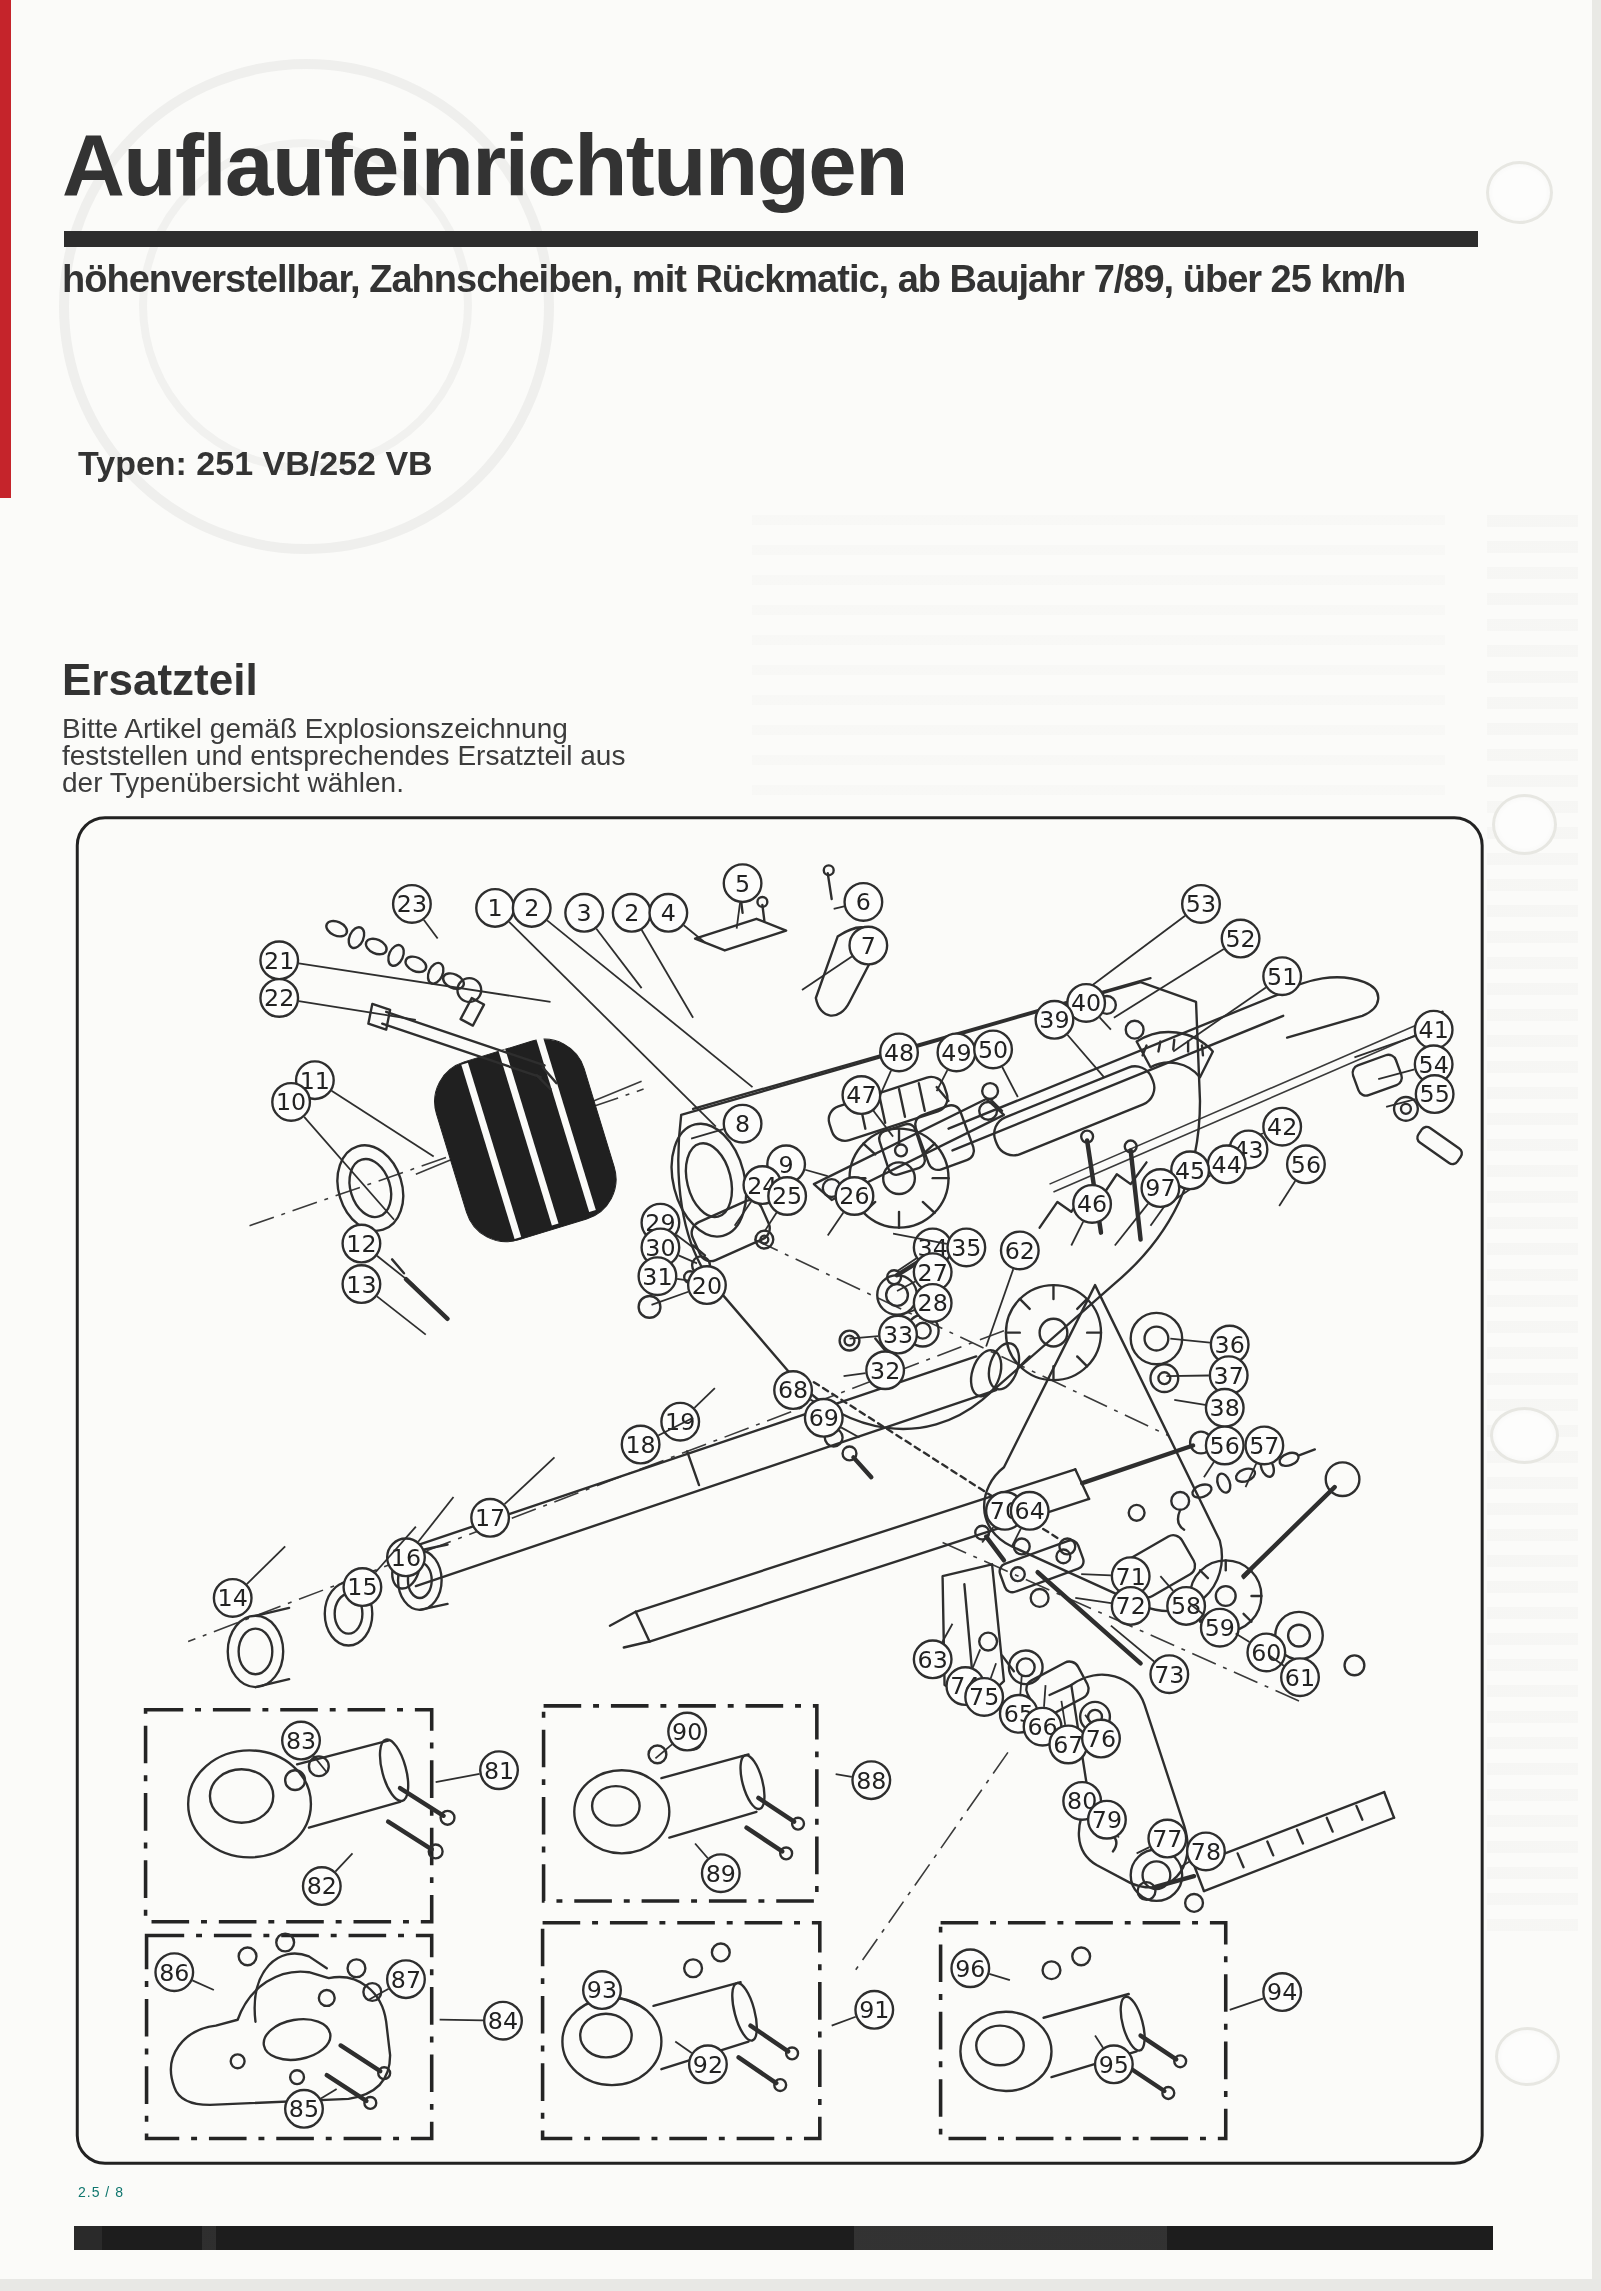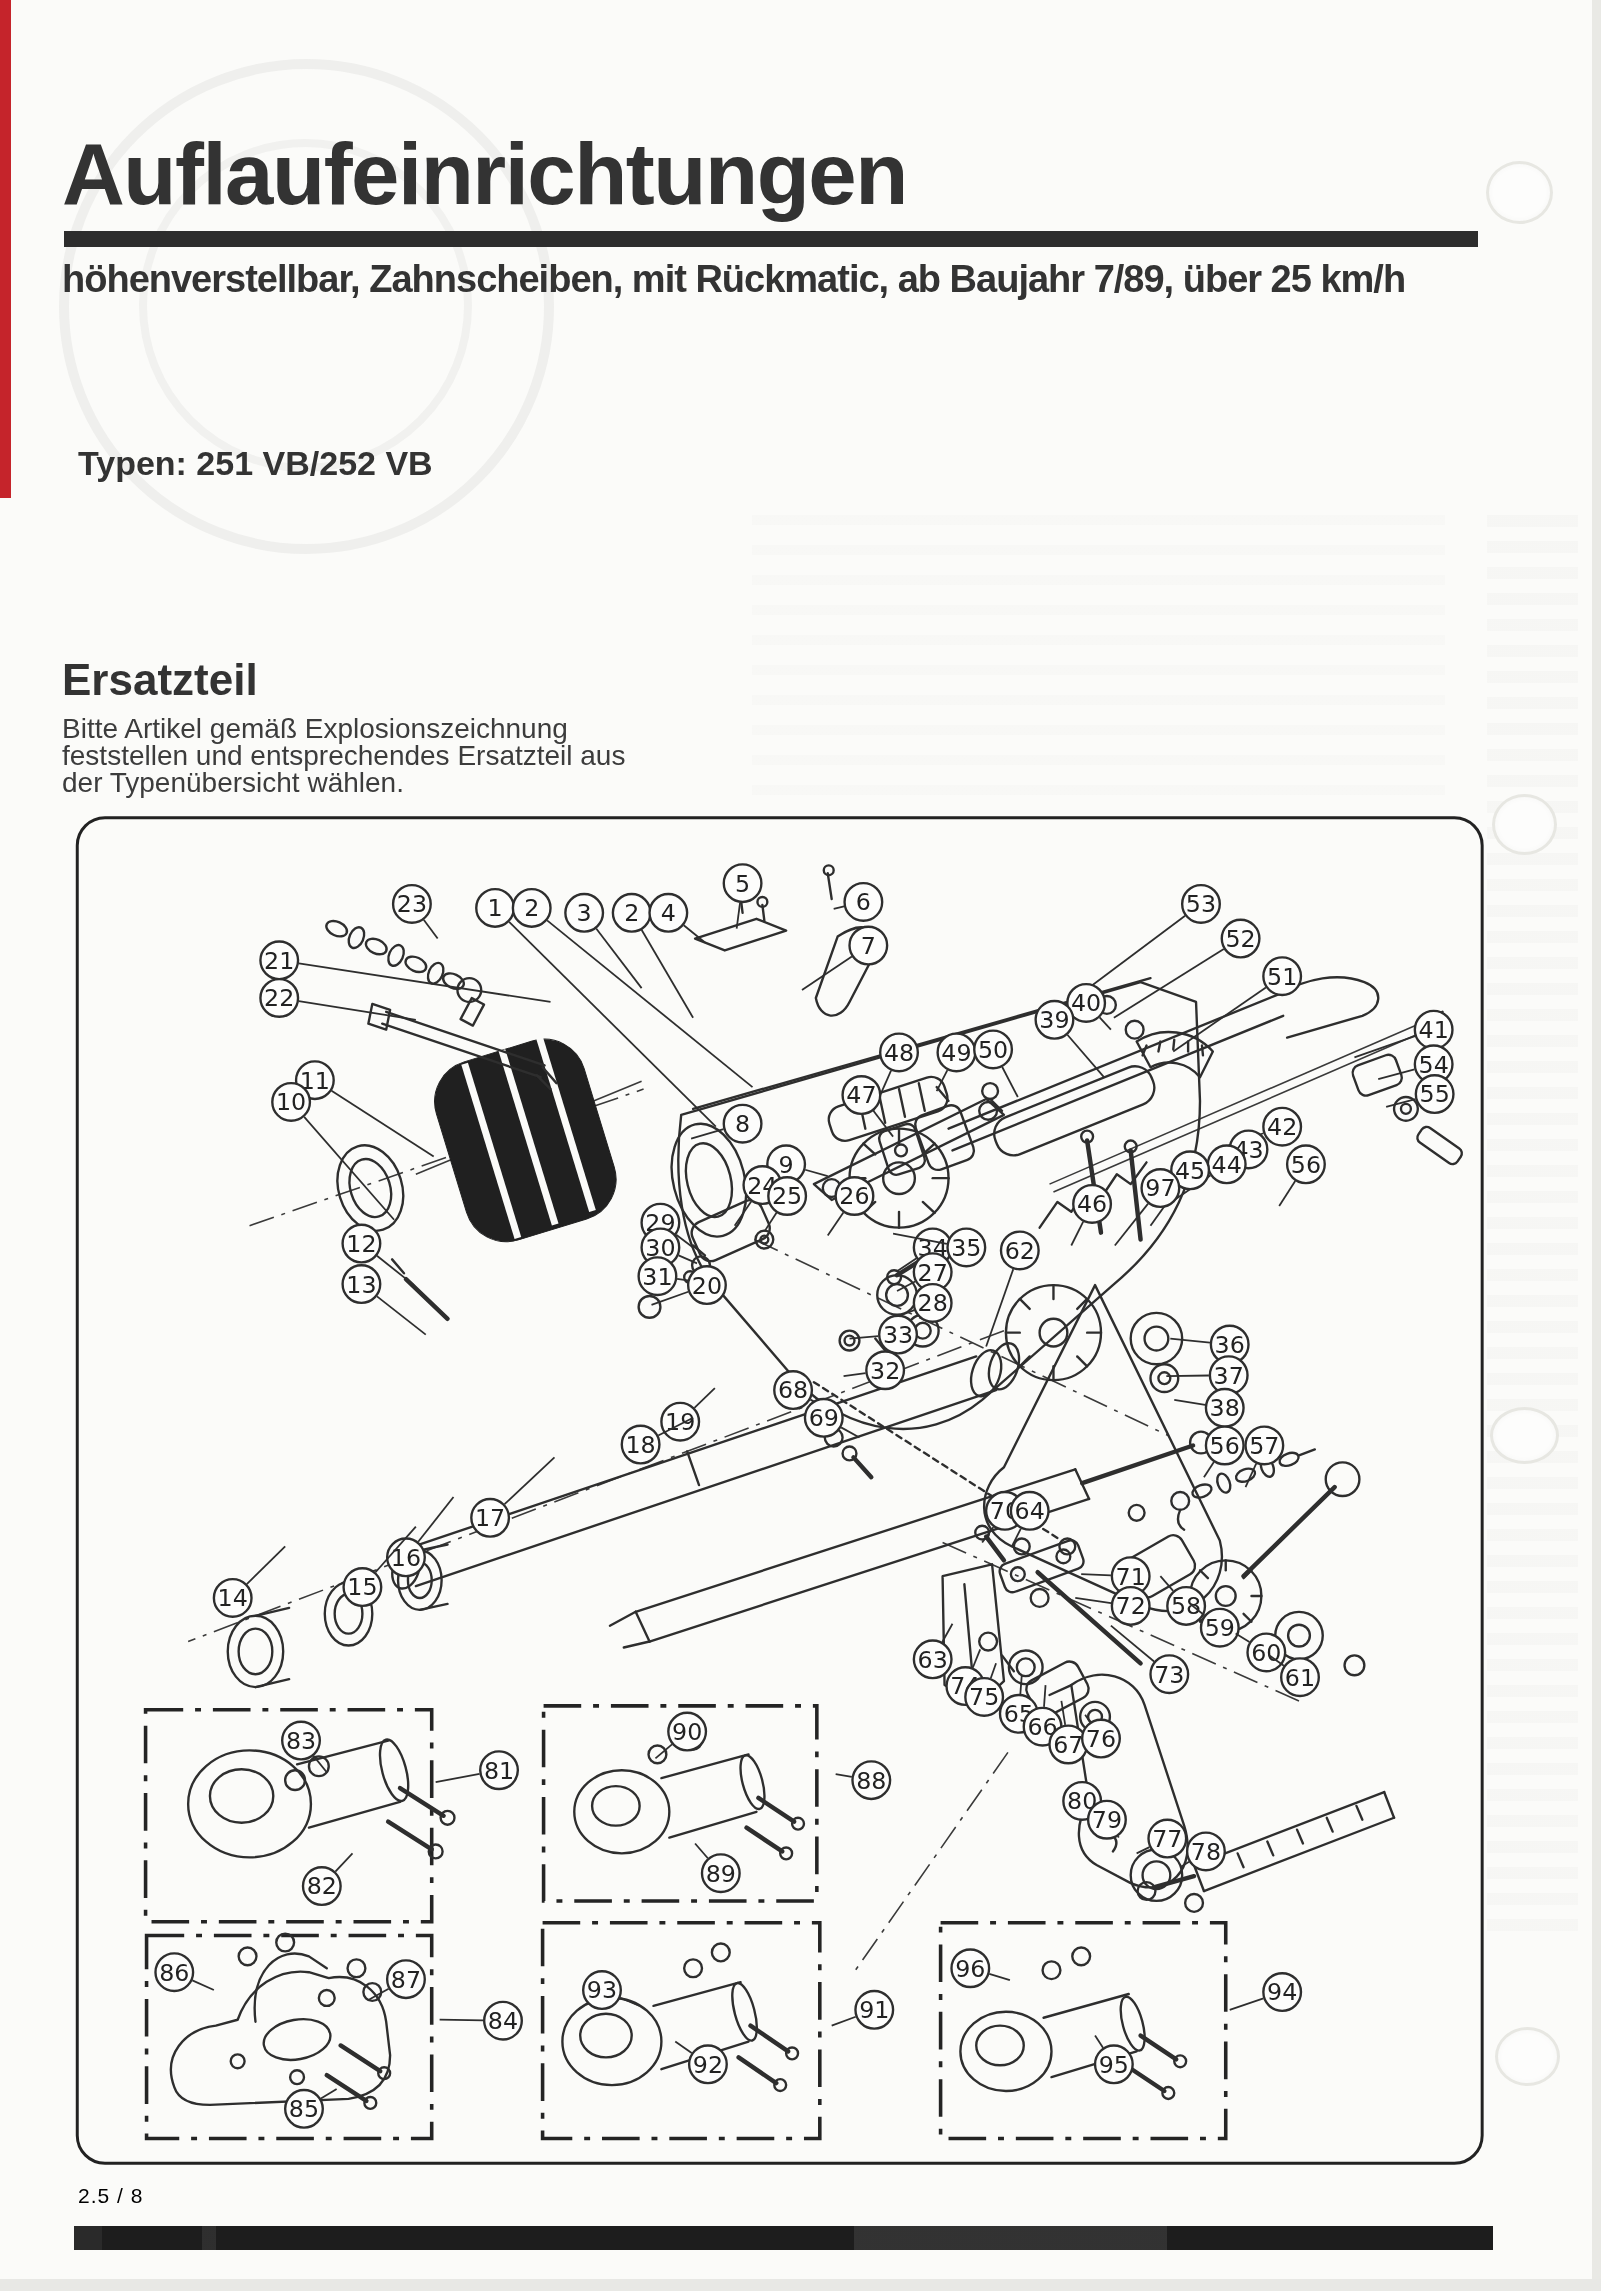--- a/index.html
+++ b/index.html
@@ -3,27 +3,27 @@
 <meta charset="utf-8">
 <style>
   html,body{margin:0;padding:0;}
   body{width:1602px;height:2292px;position:relative;background:#fbfbf9;
        font-family:"Liberation Sans",sans-serif;color:#2b2b2b;overflow:hidden;}
   .abs{position:absolute;}
   #red-bar{left:0;top:0;width:11px;height:498px;background:#c5242b;}
   #watermark{left:59px;top:59px;width:475px;height:475px;border:10px solid rgba(160,160,156,.12);
      border-radius:50%;}
   #watermark-inner{left:139px;top:139px;width:317px;height:317px;border:8px solid rgba(160,160,156,.10);border-radius:50%;}
-  #page-title{left:62px;top:115px;font-size:87px;font-weight:bold;letter-spacing:-1.5px;color:#333;white-space:nowrap;margin-top:9px;}
+  #page-title{left:62px;top:115px;font-size:87px;font-weight:bold;letter-spacing:-1.5px;color:#333;white-space:nowrap;}
   #divider-bar{left:64px;top:231px;width:1414px;height:16px;background:#2d2d2d;}
   #subtitle{left:62px;top:258px;font-size:38px;font-weight:bold;letter-spacing:-1px;color:#333;white-space:nowrap;}
   #types-line{left:62px;top:444px;font-size:34px;font-weight:bold;color:#333;margin-left:16px;}
   #section-heading{left:62px;top:655px;font-size:44px;font-weight:bold;color:#333;}
   #section-note{left:62px;top:715px;font-size:28px;line-height:27px;color:#3c3c3c;}
-  #page-number{left:78px;top:2184px;font-size:21px;color:#000000;letter-spacing:1px;text-align:center;}
+  #page-number{left:78px;top:2184px;font-size:14px;color:#0f766e;letter-spacing:1px;text-align:center;}
   #footer-bar{left:74px;top:2226px;width:1419px;height:24px;background:#1d1d1d;
       background-image:linear-gradient(90deg,rgba(255,255,255,.06) 0 2%,transparent 2% 9%,rgba(255,255,255,.08) 9% 10%,transparent 10% 55%,rgba(90,90,90,.35) 55% 77%,transparent 77%);}
   #right-edge{right:0;top:0;width:10px;height:2292px;background:#e9e9e5;}
   #bottom-edge{left:0;top:2279px;width:1602px;height:13px;background:#e8e8e5;}
   .punch-hole{border:3px solid #e7e7e2;border-radius:50%;background:#fdfdfc;box-shadow:0 0 6px rgba(0,0,0,.03) inset;}
   #ghost-col{left:1487px;top:515px;width:91px;height:1416px;opacity:.55;
      background:repeating-linear-gradient(180deg,rgba(130,130,126,.07) 0 12px,transparent 12px 26px);}
   #ghost-block{left:752px;top:515px;width:693px;height:297px;opacity:.5;
      background:repeating-linear-gradient(180deg,rgba(130,130,126,.05) 0 10px,transparent 10px 30px);}
   svg{position:absolute;left:0;top:0;}

